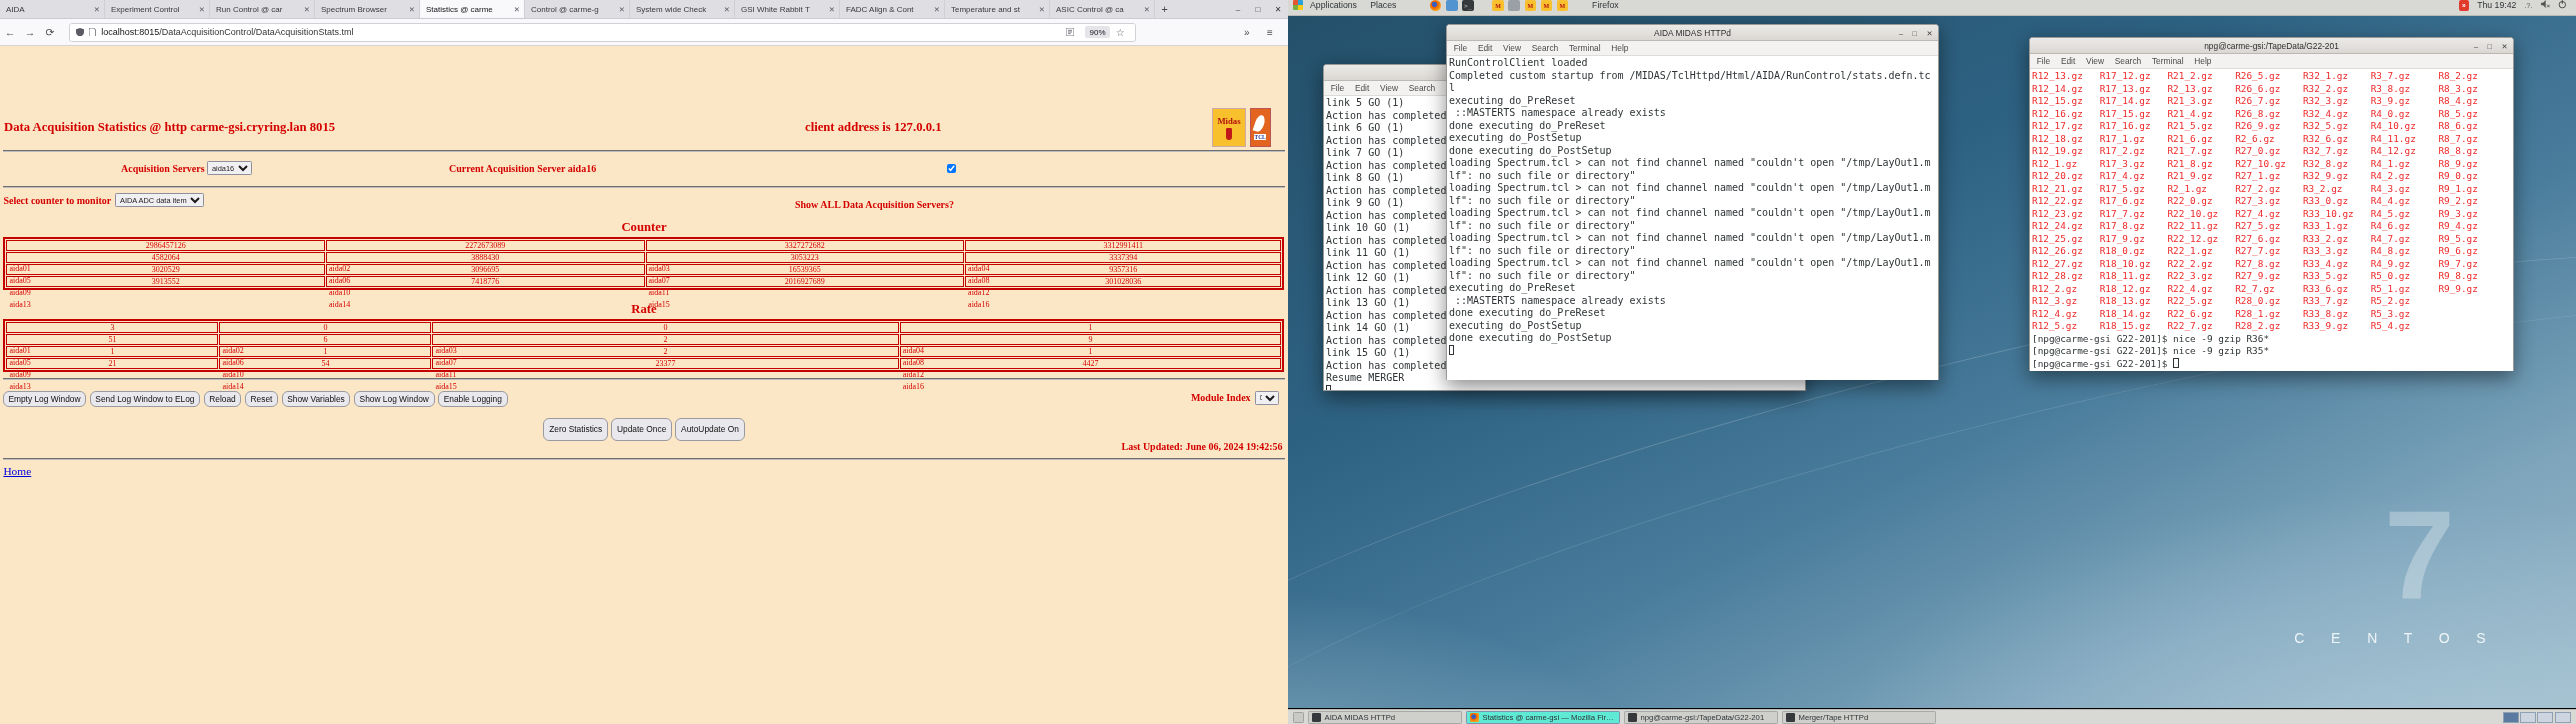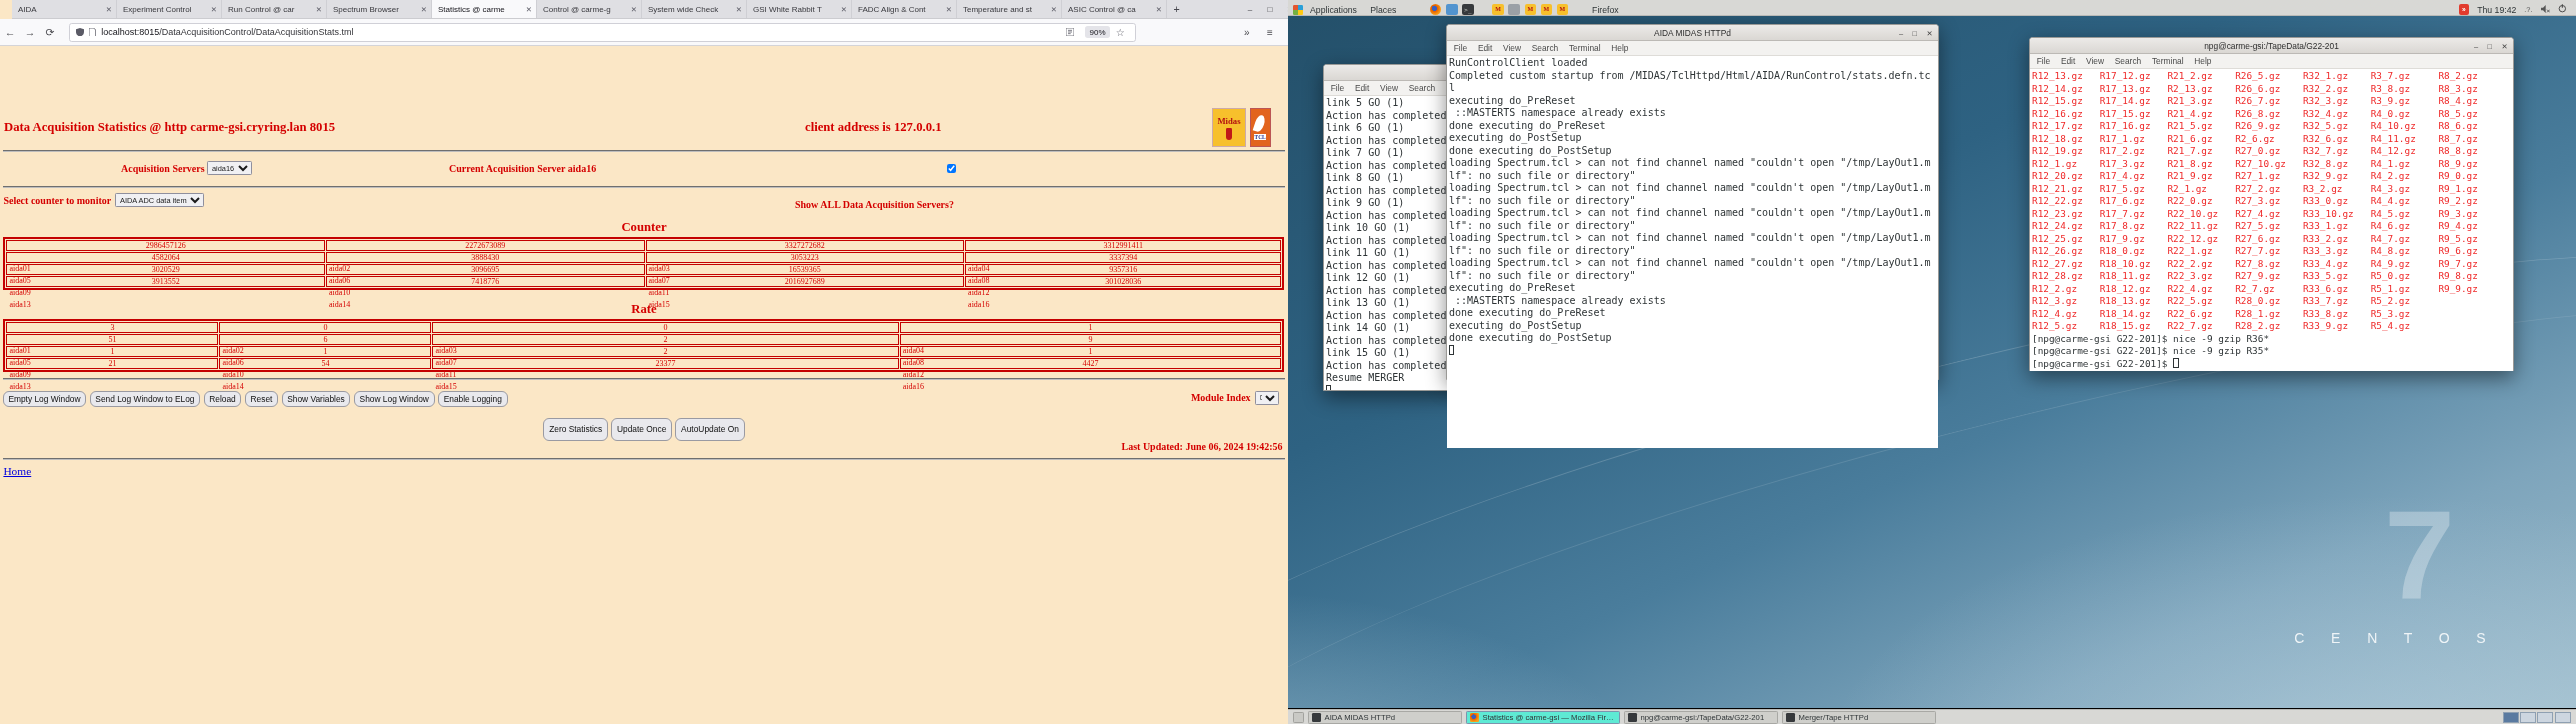--- a/index.html
+++ b/index.html
@@ -2,21 +2,21 @@
 <html style="font-size:10.7px"><head>
 <meta charset="utf-8">
 <style>
   * { margin:0; padding:0; box-sizing:border-box; }
   html,body { width:2576px; height:725px; overflow:hidden; background:#000;
               font-family:"Liberation Sans", sans-serif; }
   .screen { position:relative; width:2576px; height:725px; }
 
   
   .monitor-left { position:absolute; left:0; top:0; width:1288px; height:725px; background:#fbe7c6; }
-  .tabbar { position:absolute; left:12px; top:0; width:1288px; height:19px; background:#dfdfe3;
+  .tabbar { position:absolute; left:0; top:0; width:1288px; height:19px; background:#dfdfe3;
             display:flex; align-items:stretch; border-bottom:0.7px solid #ccccd0; }
   .tabs { display:flex; }
   .tab { width:105px; display:flex; align-items:center; padding:0 4px 0 6px; font-size:8px;
          color:#38383d; border-right:0.7px solid #cfcfd4; overflow:hidden; white-space:nowrap; }
   .tab .tab-label { flex:1; overflow:hidden; white-space:nowrap; }
   .tab .tab-close { color:#5b5b66; font-size:7.4px; margin-left:2.7px; }
   .tab.active { background:#f9f9fb; color:#15141a; }
   .newtab { width:19px; display:flex; align-items:center; justify-content:center; font-size:10.7px; color:#45454c; }
   .win-ctl { margin-left:auto; display:flex; align-items:center; }
   .win-ctl span { width:20px; text-align:center; font-size:8px; color:#38383d; }
@@ -84,21 +84,21 @@
       linear-gradient(155deg, #24506a 0%, #2e6282 34%, #4a7d9c 58%, #7ea5bc 80%, #9dbccb 100%);
   }
   .wave { position:absolute; width:1744px; height:282px; border-radius:50%;
           border-top:1.3px solid rgba(255,255,255,0.18); transform:rotate(-14deg); }
   .w1 { left:-201px; top:349px; } .w2 { left:-134px; top:402px; border-top-color:rgba(255,255,255,0.12); }
   .wp-seven { position:absolute; right:121px; top:476px; font-size:127px; font-weight:bold;
               color:rgba(255,255,255,0.30); font-family:"Liberation Sans",sans-serif; line-height:1; }
   .wp-brand { position:absolute; right:79px; top:614px; font-size:14px; letter-spacing:11.4px;
               color:rgba(255,255,255,0.85); }
   .topbar { position:absolute; left:0; top:0; width:1288px; height:16px; background:#d8d8d5;
-            border-bottom:0.7px solid #b9b9b6; display:flex; align-items:flex-end; font-size:8.7px; color:#2e3436; z-index:50; }
+            border-bottom:0.7px solid #b9b9b6; display:flex; align-items:flex-start; font-size:8.7px; color:#2e3436; z-index:50; }
   .topbar .tb-item { padding:0 6.7px; }
   .appmenu-ico { width:10px; height:10px; margin-left:5.4px;
      background:linear-gradient(90deg,#e4572e 50%,#29a0d8 50%), linear-gradient(90deg,#76b041 50%,#ffc914 50%);
      background-size:100% 50%; background-repeat:no-repeat; background-position:top,bottom; border-radius:1.3px; }
   .launchers { display:flex; align-items:center; gap:4.7px; margin-left:27px; }
   .lch { width:11.4px; height:11.4px; border-radius:2px; display:flex; align-items:center; justify-content:center;
          font-size:6px; color:#fff; }
   .lch-firefox { background:radial-gradient(circle at 40% 40%, #3b5fc0 28%, #e66000 30%, #f9a11b 70%); border-radius:50%; }
   .lch-files { background:#5294cf; }
   .lch-terminal { background:#36393c; color:#d3d7cf; font-family:"DejaVu Sans Mono",monospace; }
@@ -547,21 +547,21 @@
         </span>
       </div>
       <div class="menubar" id="menu-front">
           <span>File</span>
           <span>Edit</span>
           <span>View</span>
           <span>Search</span>
           <span>Terminal</span>
           <span>Help</span>
         </div>
-      <div class="termbody" id="term-front" style="height:392px;">
+      <div class="termbody" id="term-front" style="height:324px;">
           <div class="tline">RunControlClient loaded</div>
           <div class="tline">Completed custom startup from /MIDAS/TclHttpd/Html/AIDA/RunControl/stats.defn.tc</div>
           <div class="tline">l</div>
           <div class="tline">executing do_PreReset</div>
           <div class="tline"> ::MASTERTS namespace already exists</div>
           <div class="tline">done executing do_PreReset</div>
           <div class="tline">executing do_PostSetup</div>
           <div class="tline">done executing do_PostSetup</div>
           <div class="tline">loading Spectrum.tcl &gt; can not find channel named "couldn't open "/tmp/LayOut1.m</div>
           <div class="tline">lf": no such file or directory"</div>

